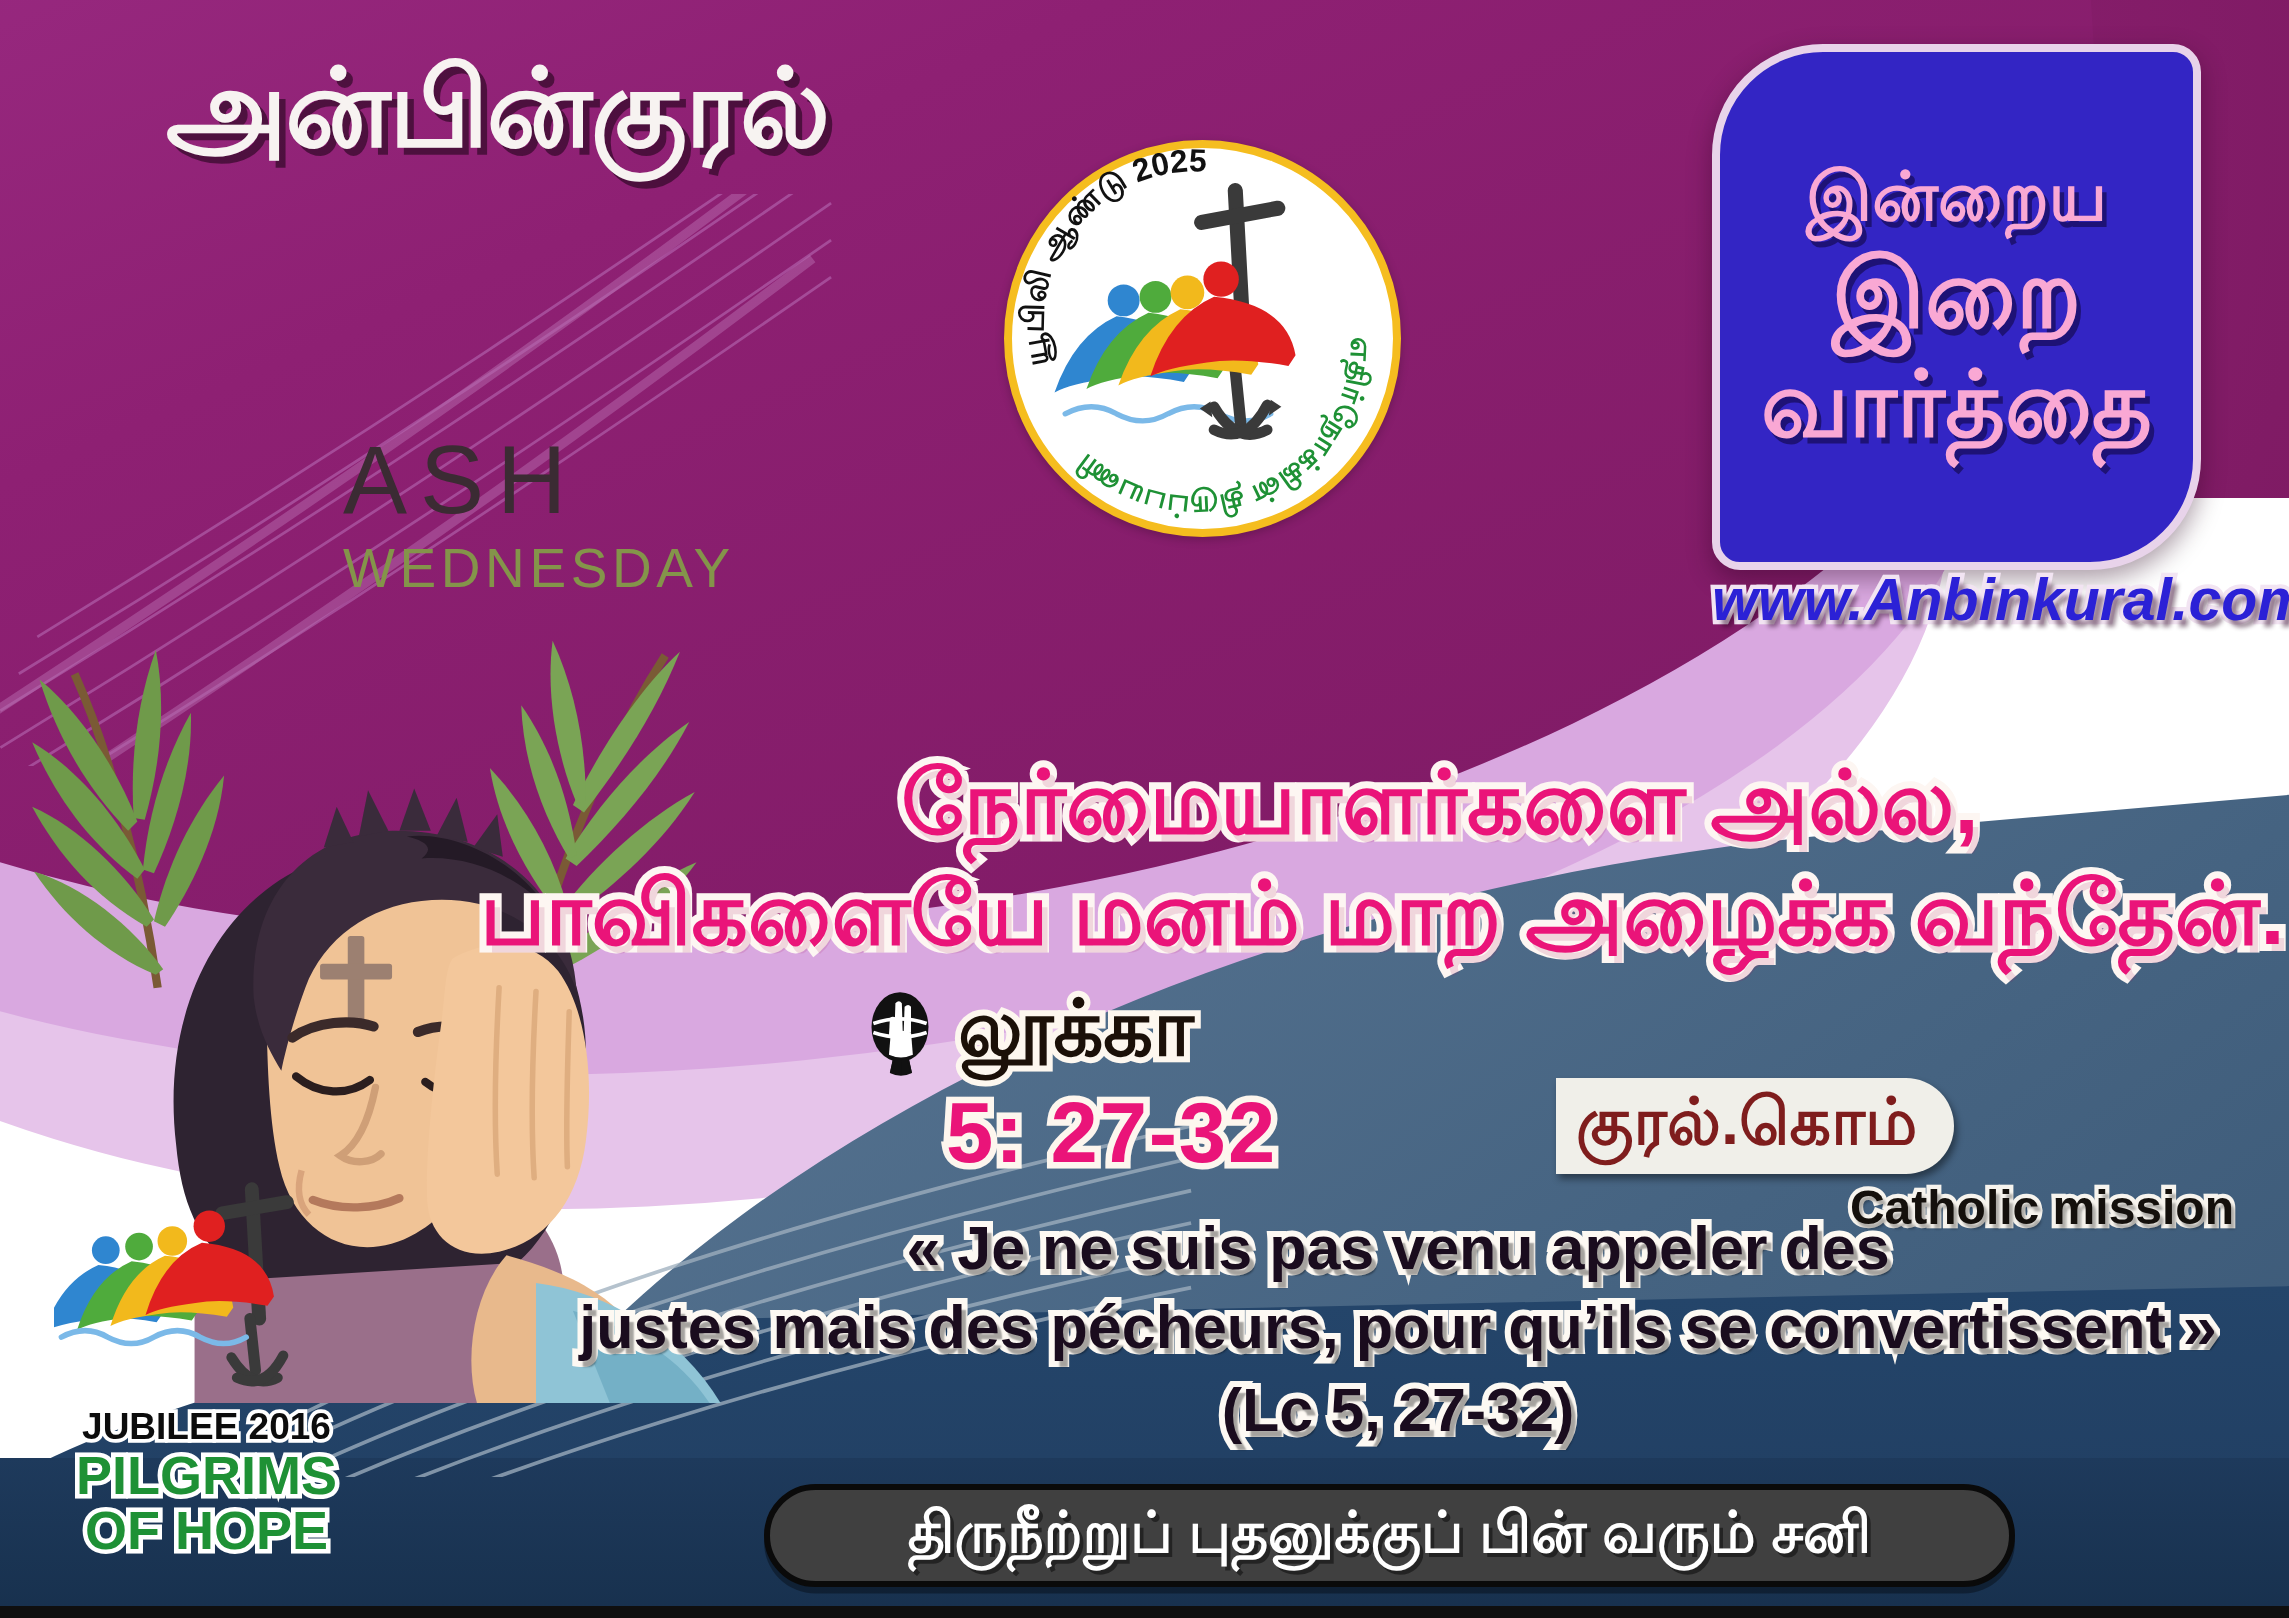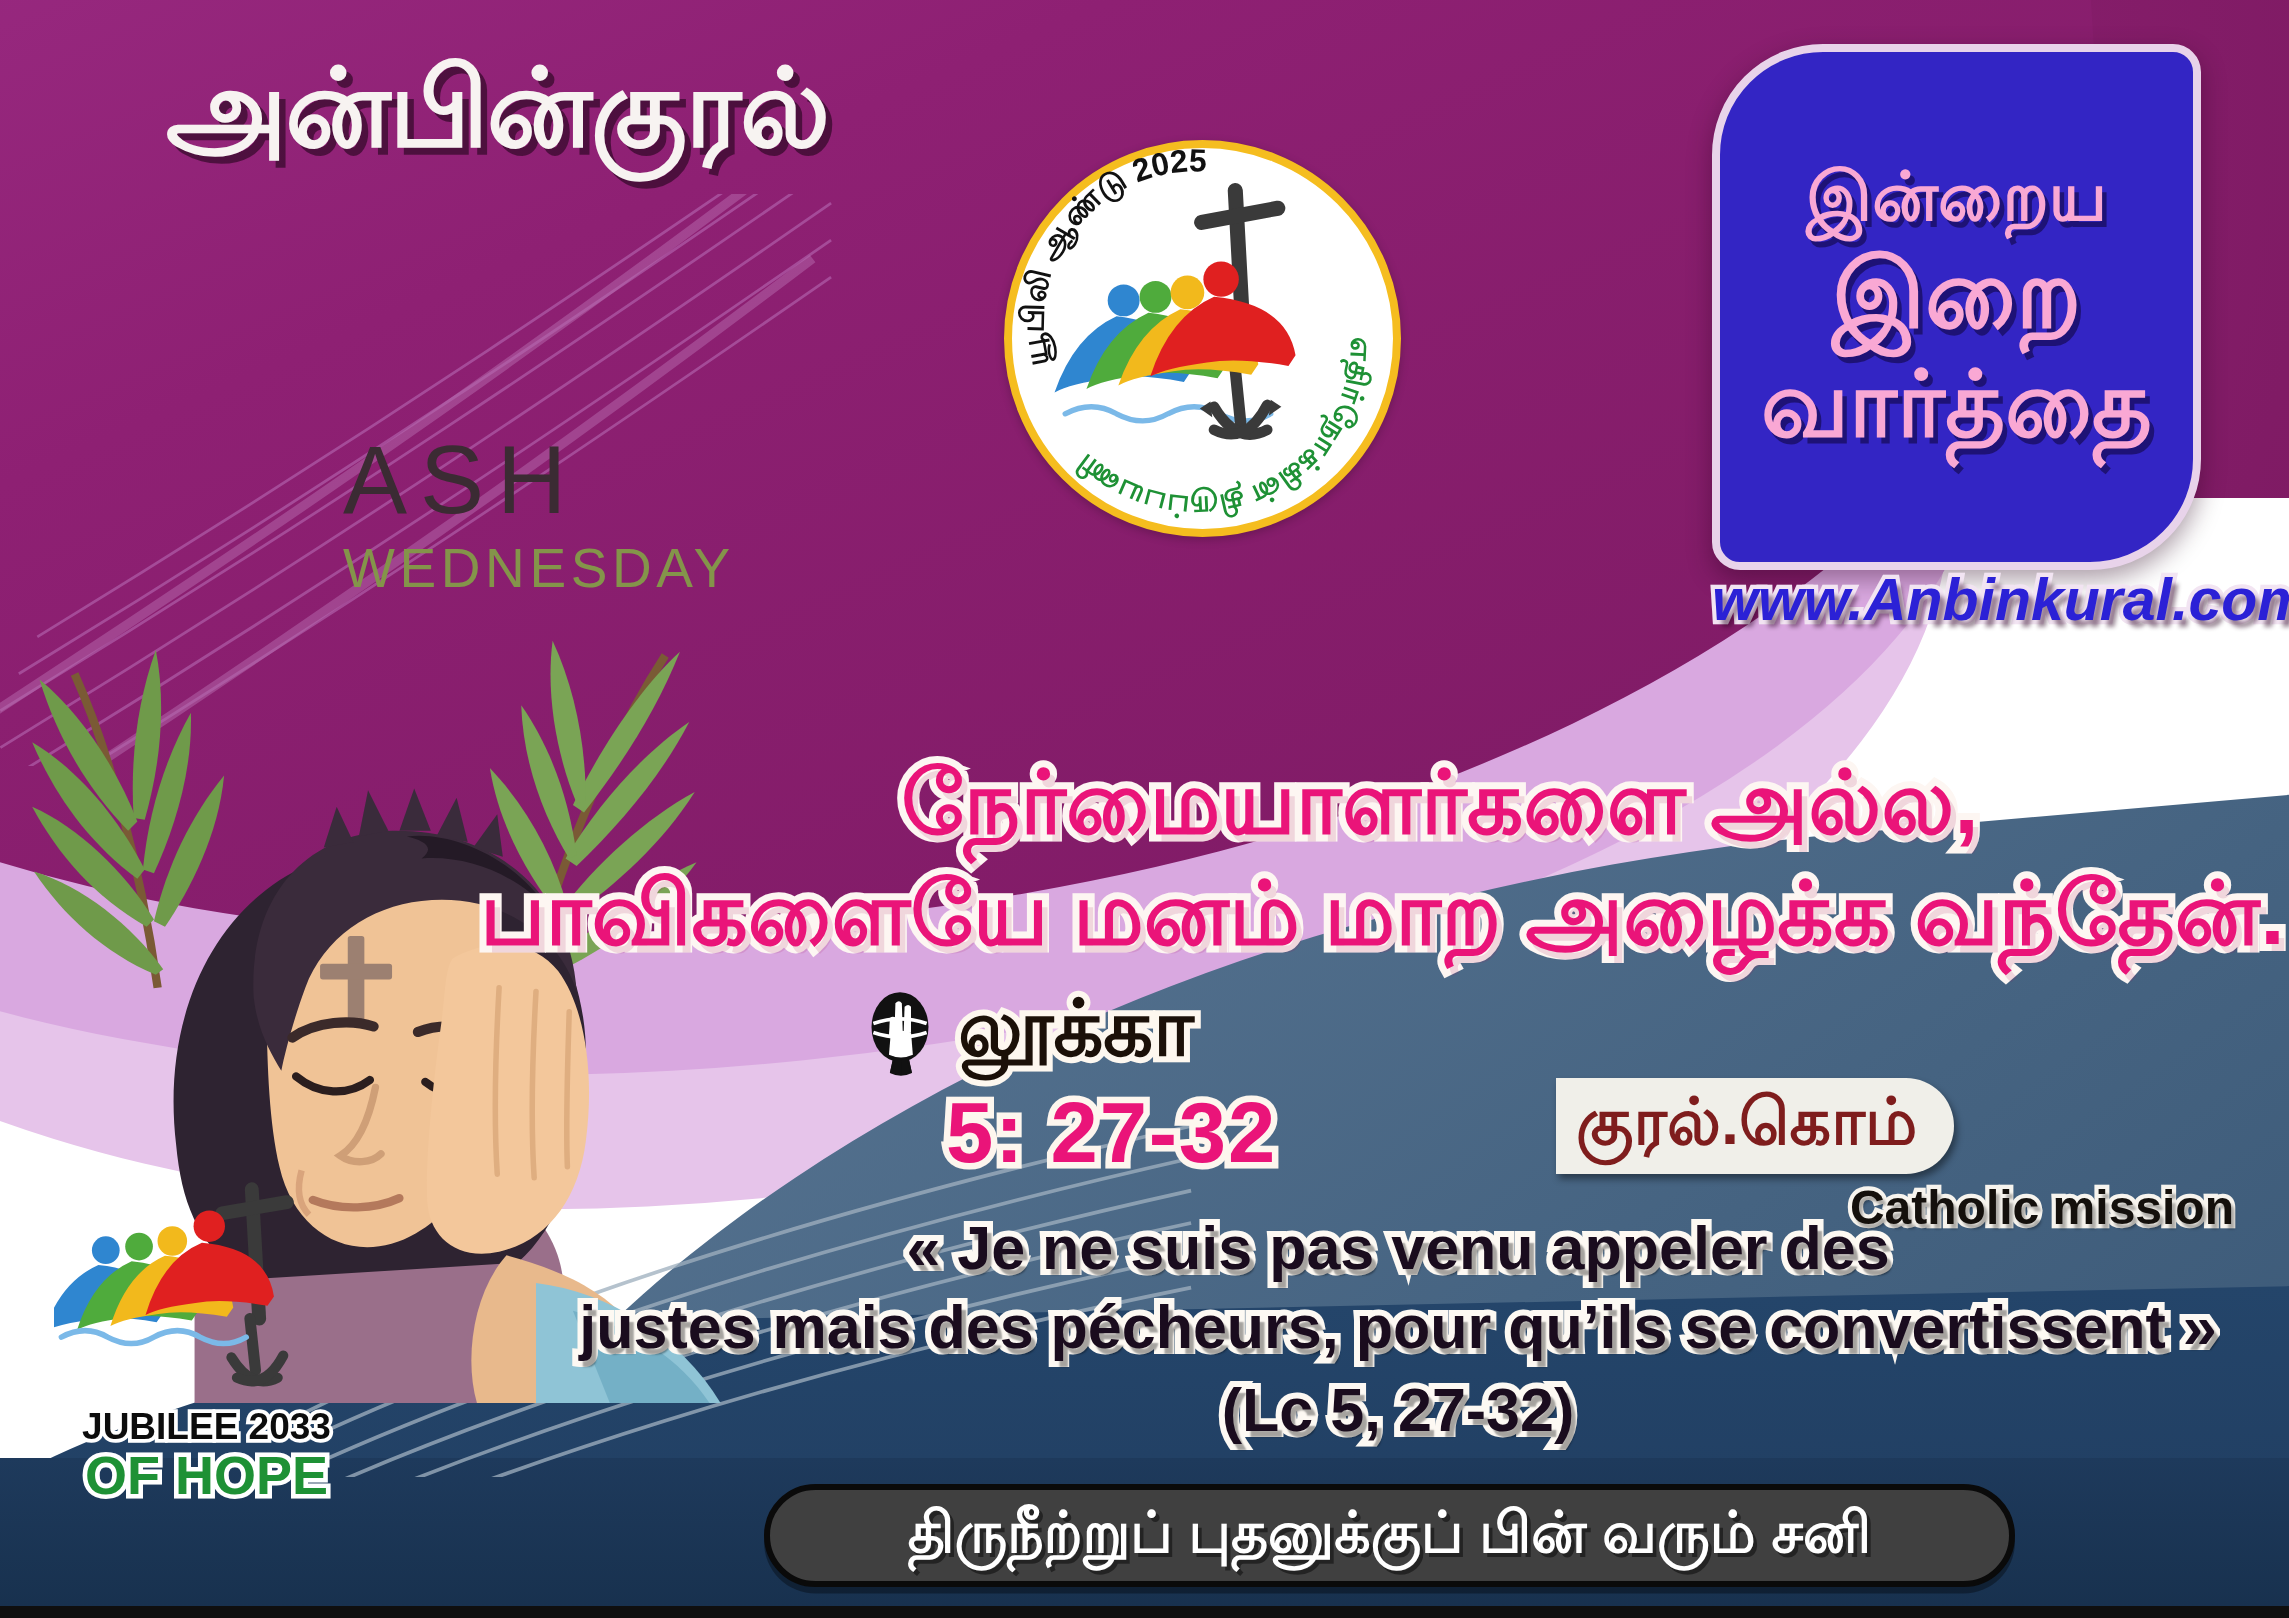--- a/index.html
+++ b/index.html
@@ -458,18 +458,19 @@
       <circle cx="56" cy="76" r="15" fill="#2f86d0"></circle>
       <path d="M48,92 q62,6 70,52 l-7,10 q-42,-8 -70,-3 q-37,5 -52,13 q18,-54 59,-72z" fill="#2f86d0"></path>
       <circle cx="92" cy="72" r="15" fill="#4fab3c"></circle>
       <path d="M84,88 q64,6 72,54 l-7,10 q-44,-8 -72,-3 q-37,5 -52,13 q18,-56 59,-74z" fill="#4fab3c"></path>
       <circle cx="128" cy="66" r="16" fill="#f2b91c"></circle>
       <path d="M120,82 q66,6 74,56 l-7,10 q-46,-8 -74,-3 q-37,5 -52,13 q18,-58 59,-76z" fill="#f2b91c"></path>
       <circle cx="168" cy="50" r="17" fill="#e02020"></circle>
       <path d="M160,68 q70,6 78,58 l-7,10 q-48,-8 -78,-3 q-39,5 -54,13 q18,-60 61,-78z" fill="#e02020"></path>
       <path d="M8,170 q26,-14 50,0 q26,14 50,0 q26,-14 50,0 q26,14 50,0" stroke="#7bb9e8" stroke-width="6" fill="none" stroke-linecap="round"></path>
     </svg>
-    <div class="poh-t1">JUBILEE 2033</div>
+    <div class="poh-t1">JUBILEE 2016</div>
+    <div class="poh-t2">PILGRIMS</div>
     <div class="poh-t2">OF HOPE</div>
   </div>
 
 </div>
 
 
 </body></html>

